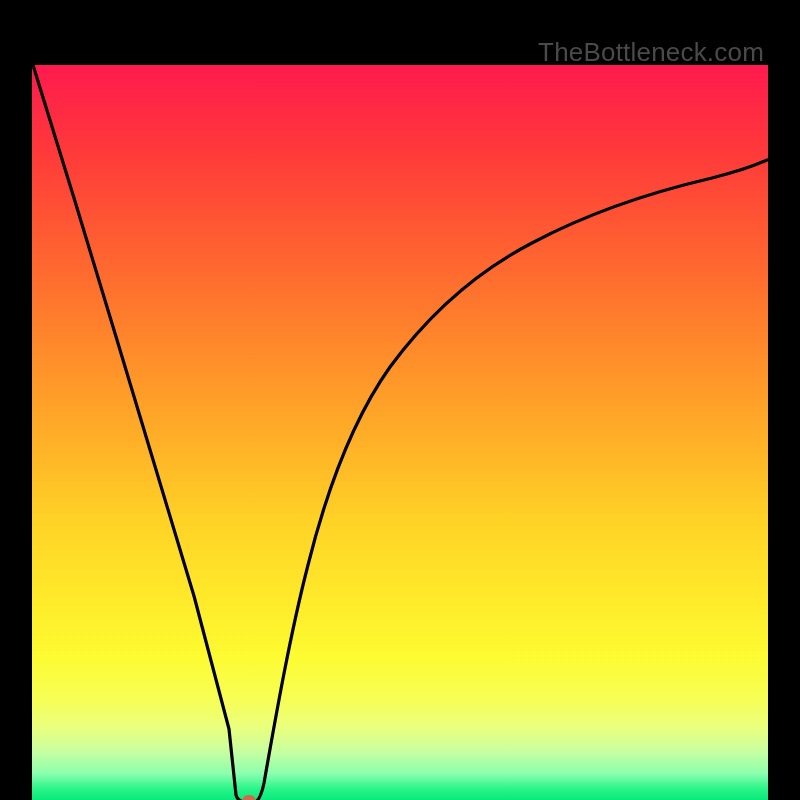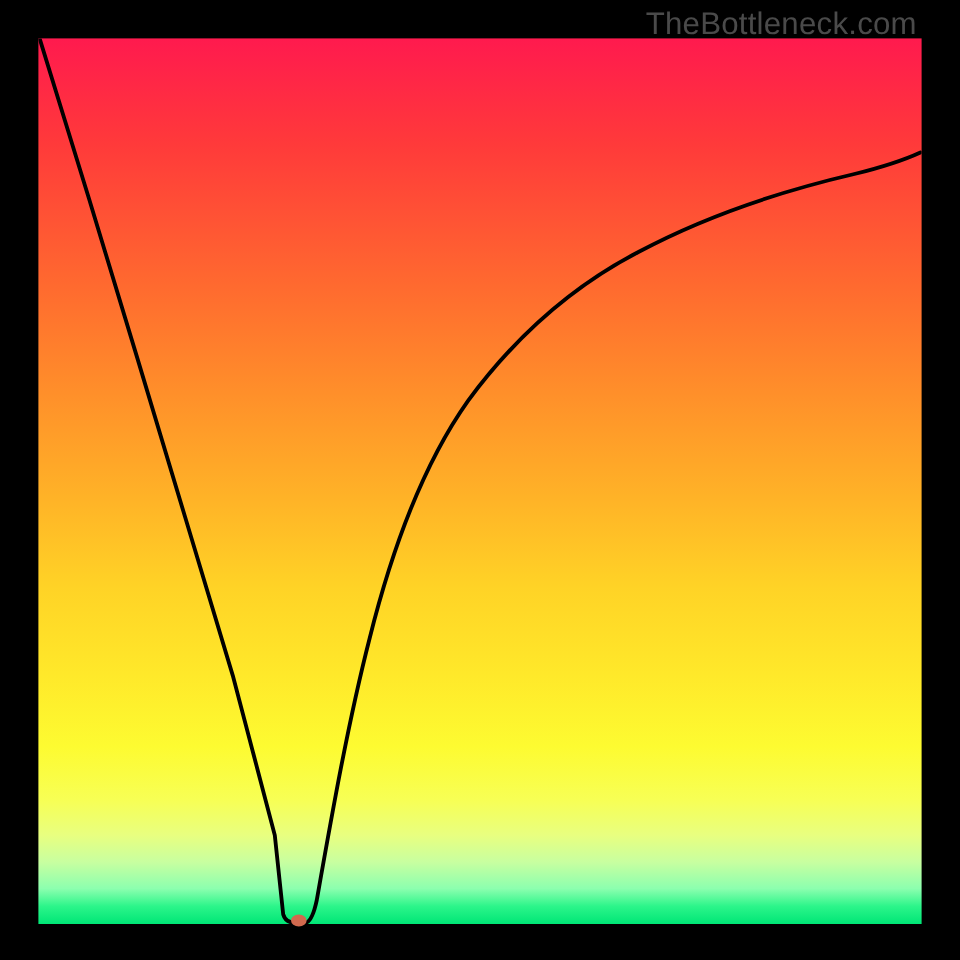--- a/index.html
+++ b/index.html
@@ -9,20 +9,21 @@
     height: 800px;
     overflow: hidden;
     background: #000;
     font-family: Arial, Helvetica, sans-serif;
   }
   .frame {
     position: relative;
     width: 800px;
     height: 704px;
     background: #000;
+    margin-top: 33px;
   }
   .plot-area {
     position: absolute;
     left: 32px;
     top: 32px;
     width: 736px;
     height: 738px;
     background: linear-gradient(to bottom,
       #ff1a4e 0%,
       #ff3a3a 12%,

